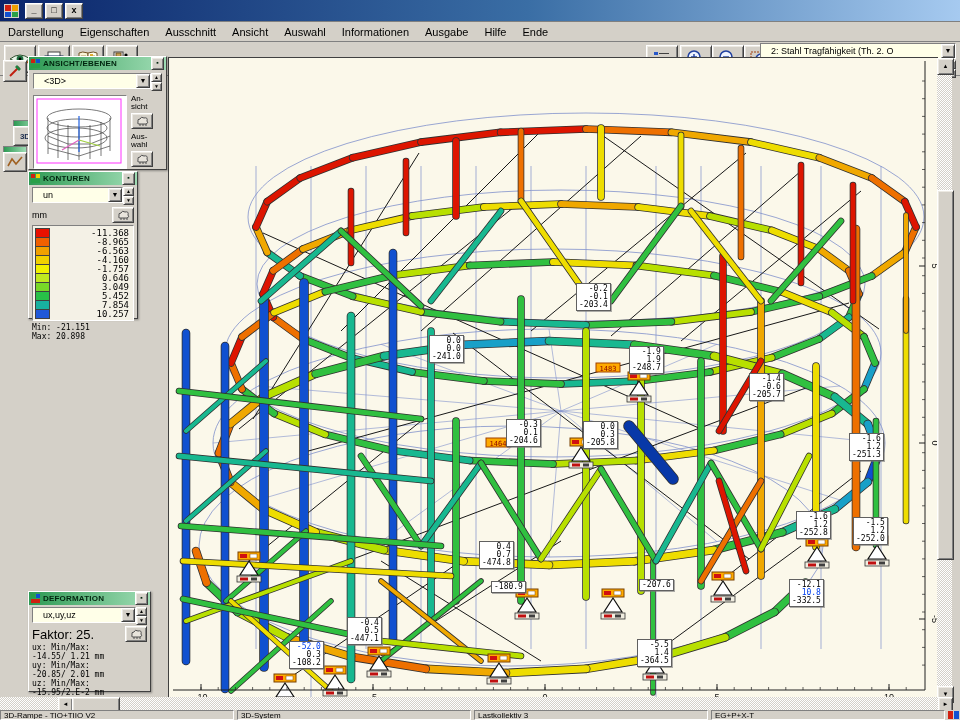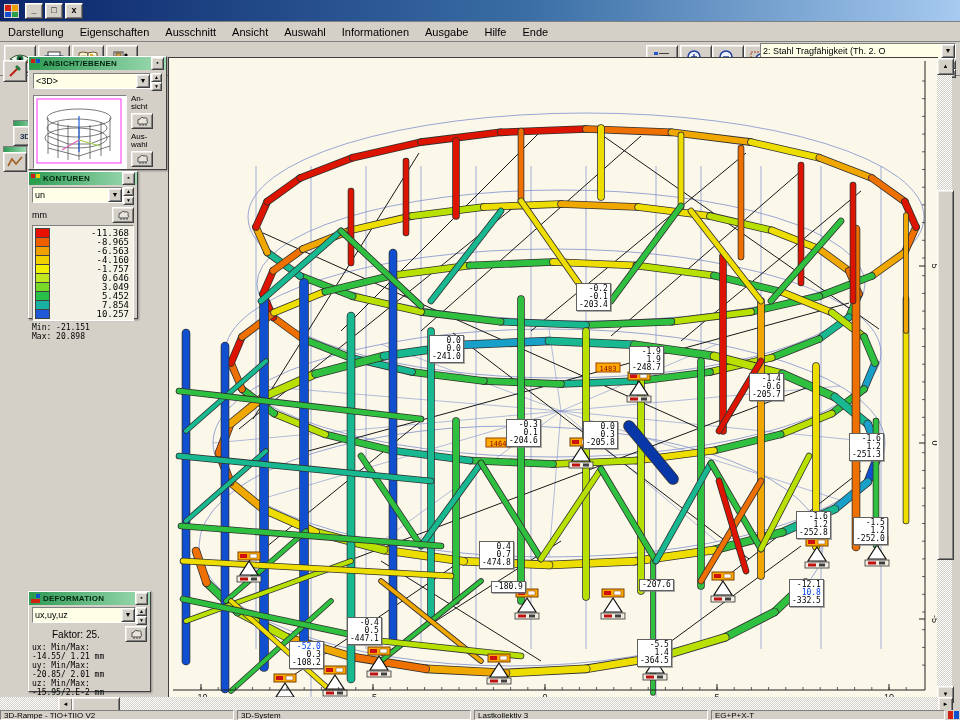--- a/index.html
+++ b/index.html
@@ -18,21 +18,21 @@
           font-weight:bold;color:#000;}
   
   #menubar{height:19px;display:flex;align-items:center;font-size:11px;color:#000;
            border-bottom:1px solid #808080;background:#d4d0c8;}
   .menu-item{padding:2px 8px;white-space:nowrap;}
   
   #toolbar{height:33px;background:#d4d0c8;border-bottom:1px solid #808080;position:relative;}
   .tbtn{position:absolute;top:3px;width:30px;height:26px;display:flex;align-items:center;justify-content:center;}
   .combo{background:#ffffe8;border:1px solid;border-color:#808080 #fff #fff #808080;
          font-size:9px;display:flex;align-items:center;height:14px;color:#000;}
-  .combo .cv{flex:1;padding:0 2px;white-space:nowrap;overflow:hidden;}
+  .combo .cv{flex:1;padding:0 10px;white-space:nowrap;overflow:hidden;}
   .combo .cb{width:12px;height:12px;flex:none;font-size:7px;line-height:11px;text-align:center;}
   .spin{display:flex;flex-direction:column;width:11px;}
   .spin div{height:7px;font-size:5px;line-height:6px;text-align:center;}
   
   #canvas{position:absolute;left:168px;top:57px;width:769px;height:644px;background:#fbf8ea;
           border-left:1px solid #404040;border-top:1px solid #404040;overflow:hidden;}
   #canvas svg{position:absolute;left:0;top:0;}
   .anno{position:absolute;background:#ffffff;border:1px solid #606060;box-shadow:1px 1px 0 rgba(120,120,120,.6);
         font-family:"DejaVu Sans Mono",monospace;font-size:8px;line-height:8px;
         padding:1px 2px;text-align:right;color:#000;white-space:nowrap;z-index:5;}
@@ -1065,21 +1065,21 @@
       <div class="combo" style="flex:1;">
         <span class="cv">ux,uy,uz</span>
         <span class="cb raised">▼</span>
       </div>
       <div class="spin">
         <div class="raised">▲</div>
         <div class="raised">▼</div>
       </div>
     </div>
     <div style="display:flex;align-items:center;margin-top:1px;">
-      <span style="flex:1;font-size:10px;margin-left:20px;">Faktor: 25.</span>
+      <span style="flex:1;font-size:13px;">Faktor: 25.</span>
       <div class="applybtn raised">
         <svg width="13" height="10" viewBox="0 0 13 10">
             <path d="M2 6 Q1 3 4 3 Q5 0 8 2 Q12 1 11 5 Q13 7 10 8 L3 8 Q1 8 2 6Z" fill="#e8e4dc" stroke="#505050"></path>
             <path d="M4 8 L4 10 M7 8 L7 10 M10 8 L10 10" stroke="#505050"></path>
           </svg>
       </div>
     </div>
     <div id="defrows" class="mono" style="font-size:8px;line-height:9px;margin-top:1px;">
         <div>ux: Min/Max:</div>
         <div> -14.55/ 1.21 mm</div>

